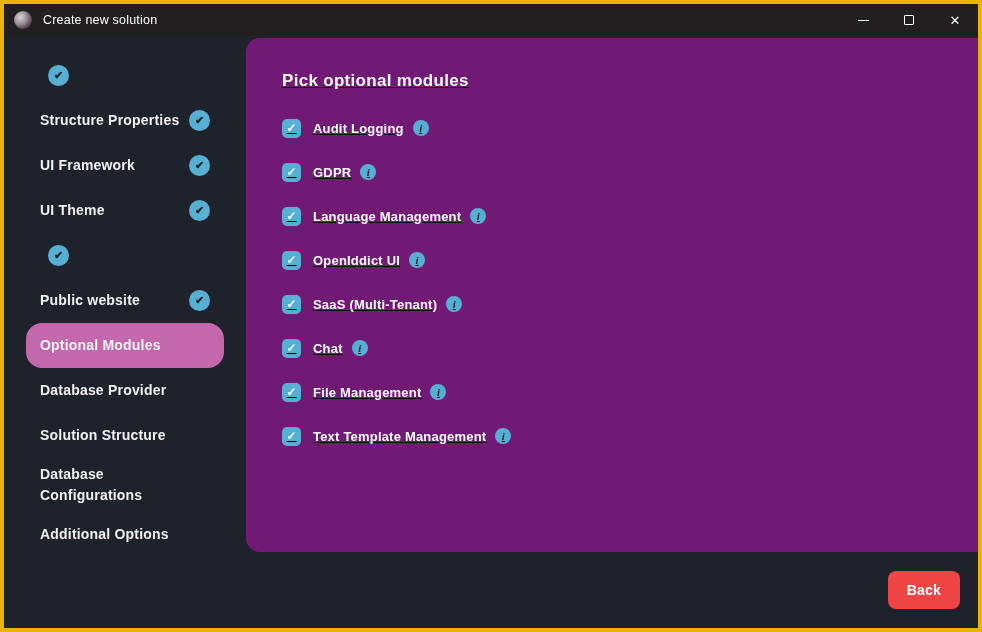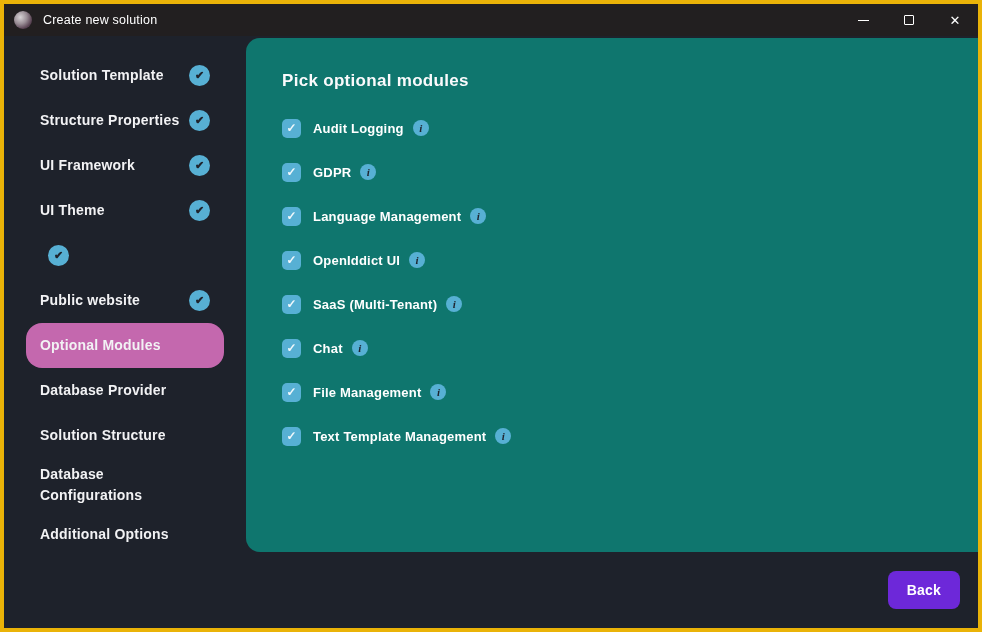--- a/index.html
+++ b/index.html
@@ -45,22 +45,23 @@
   .side-item.active { background:#c468ae; }
   .check-badge {
     flex:0 0 auto; width:21px; height:21px; border-radius:50%;
     background:#57b0d4; color:#20242c; font-size:11px; font-weight:bold;
     display:flex; align-items:center; justify-content:center; margin-left:8px;
   }
 
   
   .panel {
     position:absolute; left:242px; right:0; top:34px; bottom:76px;
-    background:#0f766e; border-radius:14px 0 0 14px;
+    background:#701a75; border-radius:14px 0 0 14px;
     padding:33px 36px;
+    text-decoration:underline;
   }
   .panel-heading { color:#fafafc; font-size:17px; font-weight:bold; letter-spacing:.3px; margin-bottom:27px; }
   .module-row { display:flex; align-items:center; height:20px; margin-bottom:24px; }
   .checkbox {
     width:19px; height:19px; border-radius:5px; background:#57b0d4;
     display:flex; align-items:center; justify-content:center;
     color:rgba(255,255,255,.92); font-size:12px; font-weight:bold;
     margin-right:12px; cursor:pointer; flex:0 0 auto;
   }
   .module-label { color:#ffffff; font-weight:bold; font-size:13px; letter-spacing:.2px; }
@@ -74,21 +75,21 @@
   .footer {
     position:absolute; left:0; right:0; bottom:0; height:76px;
     display:flex; align-items:center; justify-content:flex-end;
     padding-right:18px; gap:14px;
   }
   .btn {
     height:38px; border:none; border-radius:8px; cursor:pointer;
     font-family:"Liberation Sans", sans-serif; font-weight:bold; font-size:14px;
     display:flex; align-items:center; letter-spacing:.2px;
   }
-  .btn-back { background:#6d28d9; color:#ffffff; padding:0 19px; }
+  .btn-back { background:#ef4444; color:#ffffff; padding:0 19px; }
   .btn-next { background:#5db5da; color:#ffffff; padding:0 16px; }
   .next-arrow { margin-left:9px; font-size:15px; font-weight:normal; }
 </style>
 </head>
 <body>
 
 <div class="window">
 
   <div class="titlebar">
     <span class="app-icon"></span>
@@ -100,21 +101,20 @@
     <button class="win-btn" title="Maximize">
       <span class="max-box"></span>
     </button>
     <button class="win-btn" title="Close">
       <span class="close-glyph">✕</span>
     </button>
   </div>
 
   <nav class="sidebar">
       <div class="side-item">
-    <span class="side-label">Solution Template</span>
     <span class="check-badge">✔</span>
   </div>
       <div class="side-item">
     <span class="side-label">Structure Properties</span>
     <span class="check-badge">✔</span>
   </div>
       <div class="side-item">
     <span class="side-label">UI Framework</span>
     <span class="check-badge">✔</span>
   </div>

